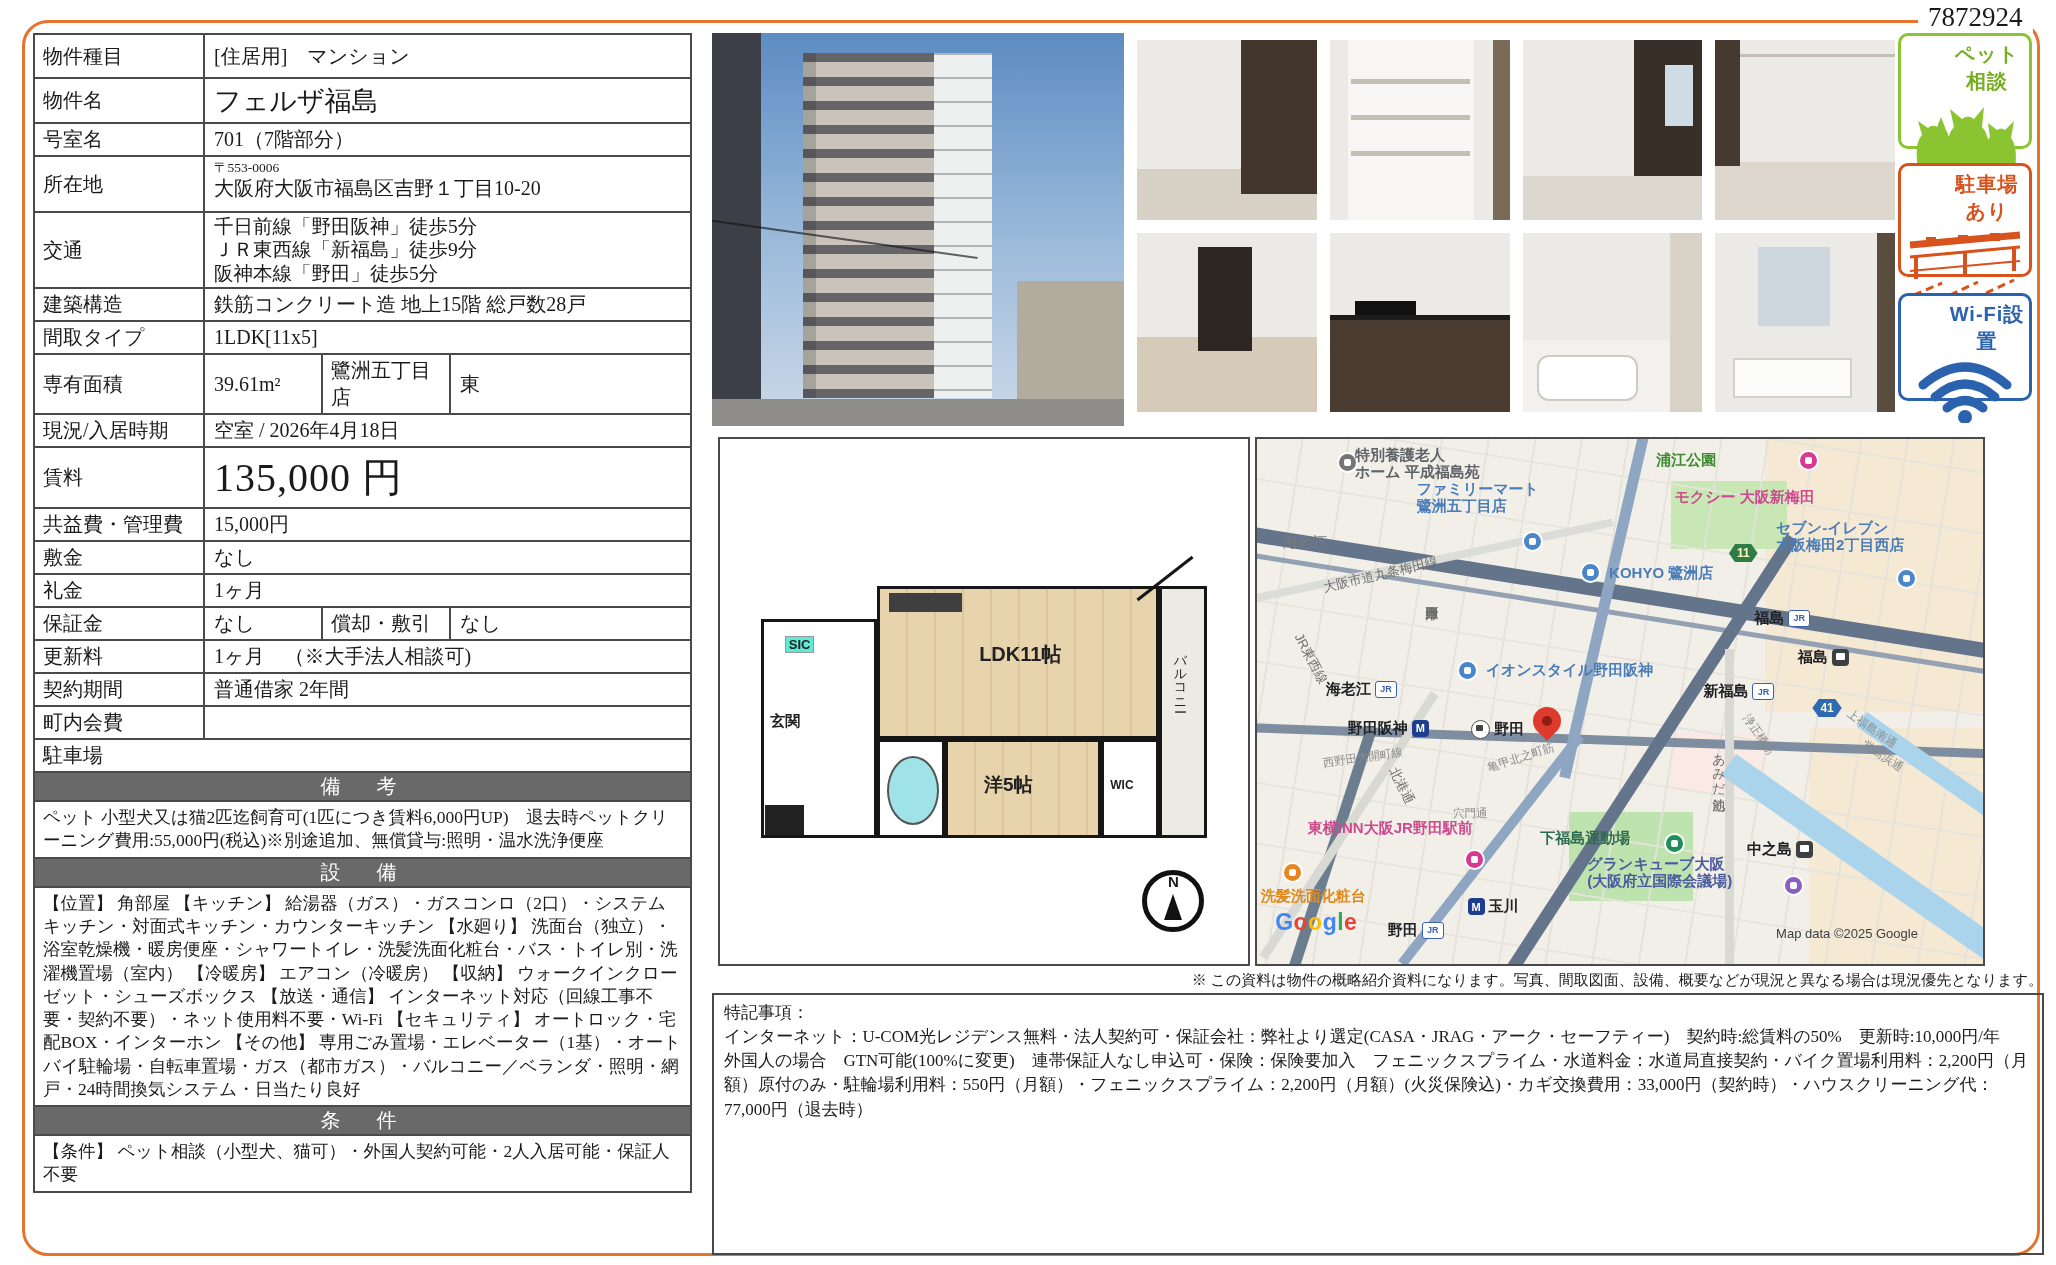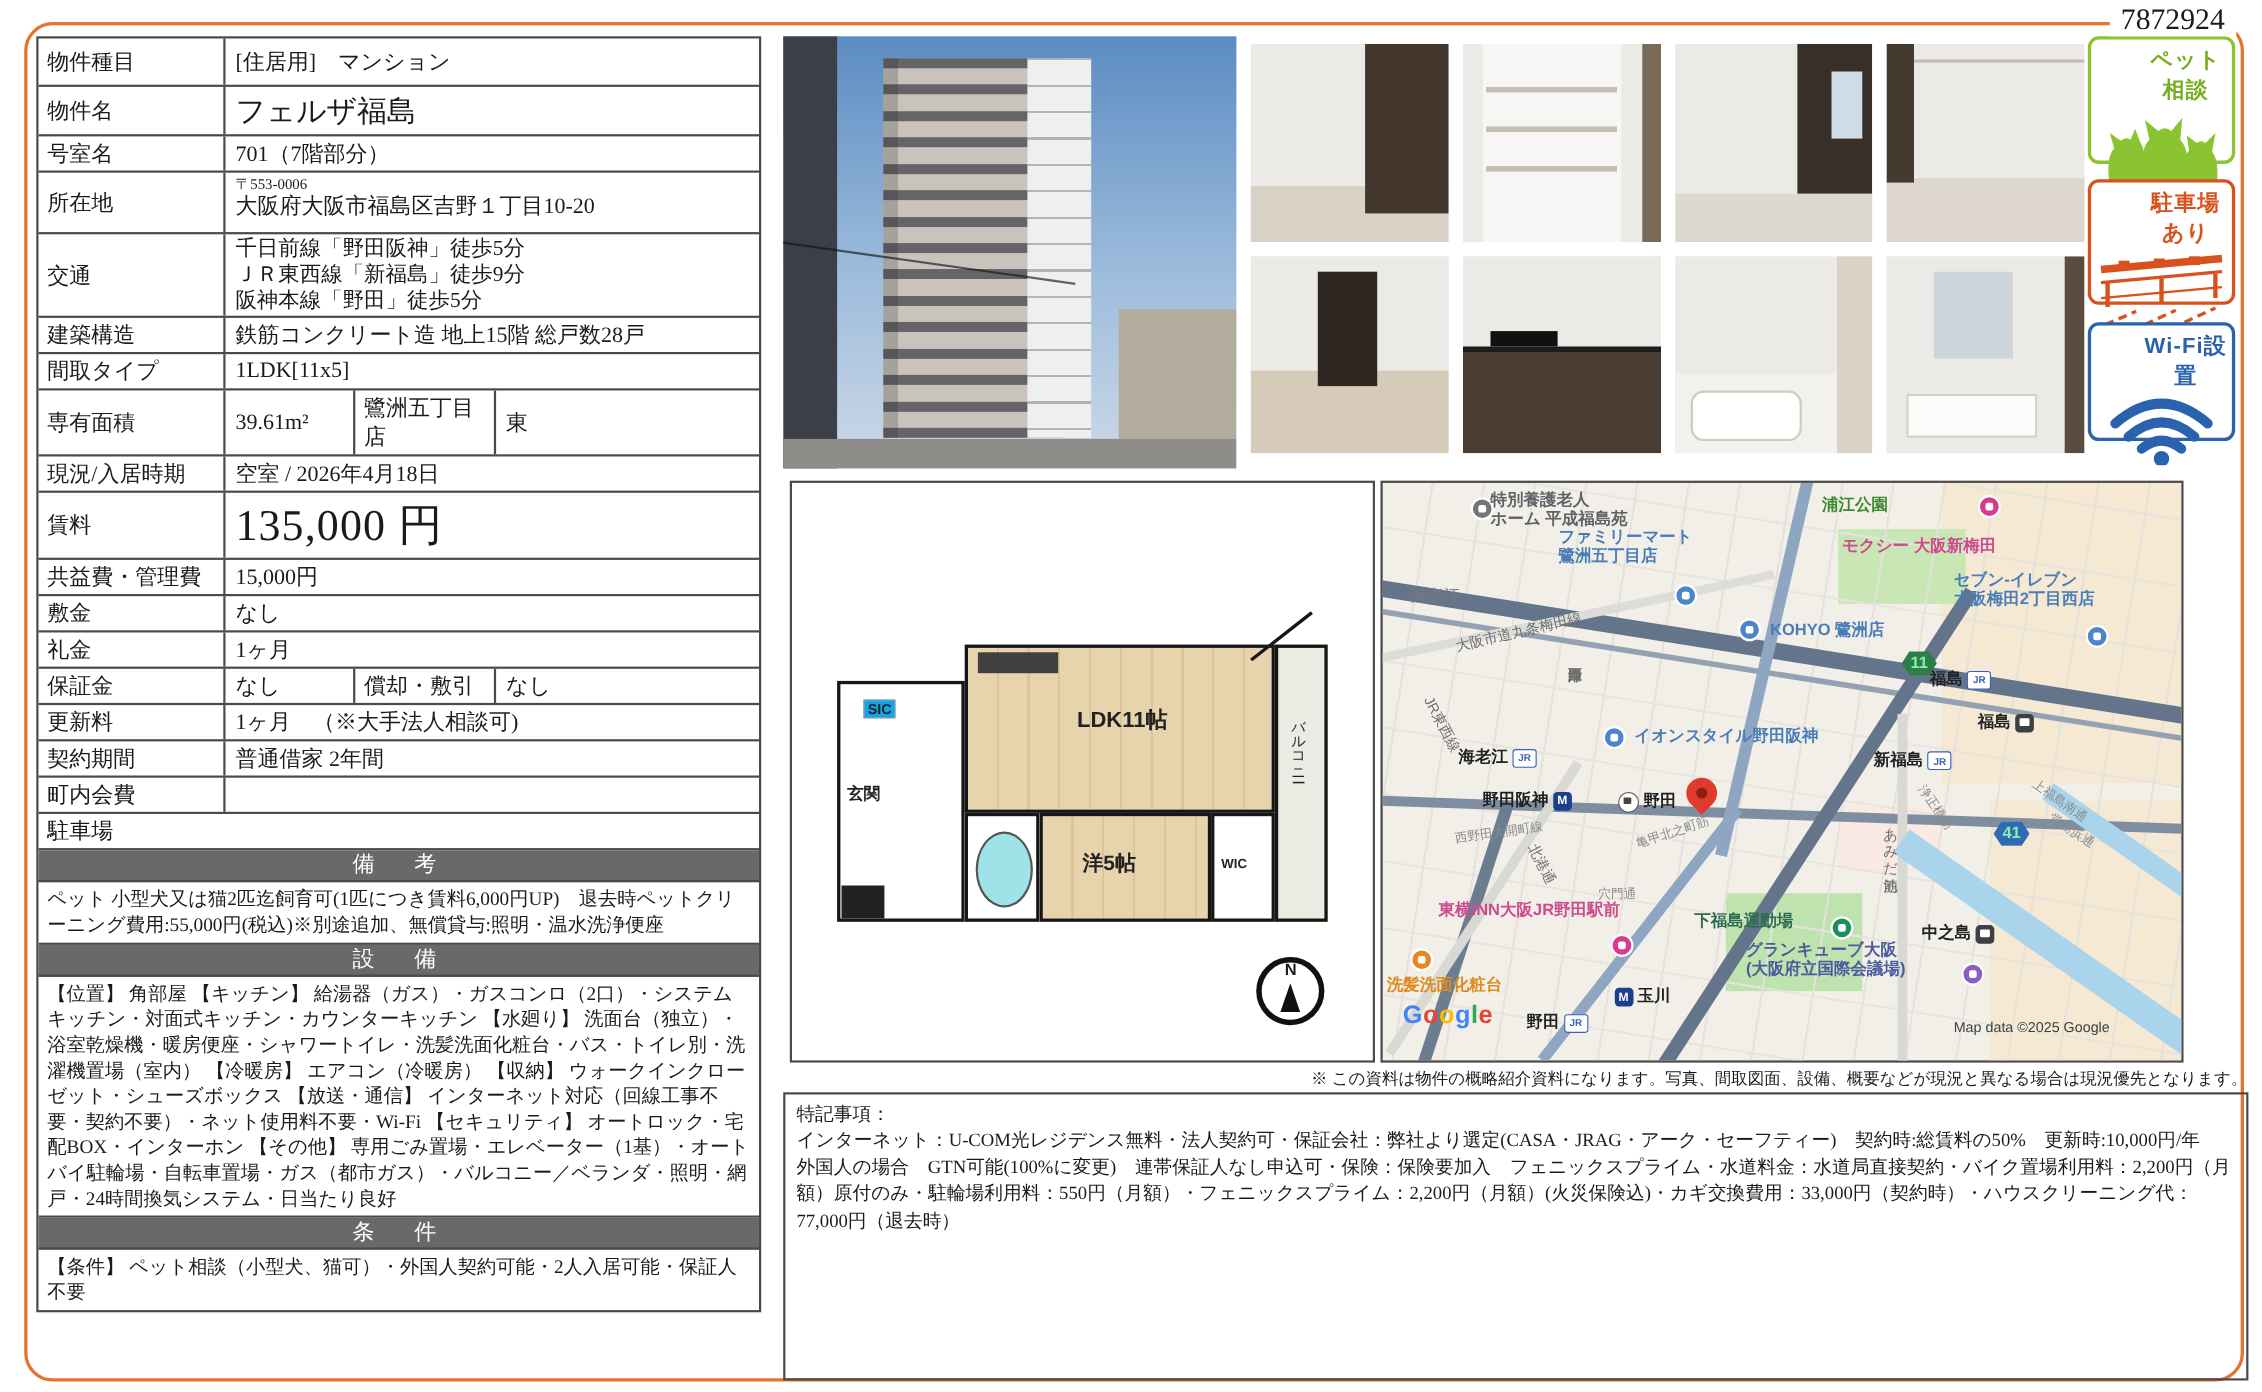--- a/index.html
+++ b/index.html
@@ -65,21 +65,21 @@
   .fpbox{position:absolute;left:718px;top:437px;width:532px;height:529px;border:2px solid #4a4a4a;background:#fff;box-sizing:border-box;}
   .fp{position:absolute;left:4%;top:26%;width:92%;height:52%;}
   .fp-room{position:absolute;border:3px solid #161616;box-sizing:border-box;}
   .wood{background:repeating-linear-gradient(90deg,#e7d4ad 0 26px,#dcc598 26px 28px);}
   .fp-label{position:absolute;color:#222;font-family:"Liberation Sans","DejaVu Sans",sans-serif;font-weight:bold;}
   .fp-kitchen{position:absolute;background:#3f3f3f;}
   .fp-tub{position:absolute;background:#9fe2e8;border:2px solid #555;border-radius:50%;}
   .fp-step{position:absolute;background:#222;}
   .fp-balc{background:#ecebe3;}
   .fp-cut{position:absolute;width:70px;height:3px;background:#161616;transform:rotate(-38deg);}
-  .fp-sic{background:#0ea5e9;padding:0 3px;font-size:13px;border:1px solid #999;}
+  .fp-sic{background:#5eead4;padding:0 3px;font-size:13px;border:1px solid #999;}
   .compass{position:absolute;left:80%;top:82%;width:52px;height:52px;border:5px solid #111;border-radius:50%;background:#fff;}
   .compass .cN{position:absolute;left:50%;top:-2px;transform:translateX(-50%);font-weight:bold;font-size:15px;font-family:"Liberation Sans",sans-serif;}
   .compass .cArr{position:absolute;left:50%;top:55%;transform:translate(-50%,-35%);
      width:0;height:0;border-left:9px solid transparent;border-right:9px solid transparent;border-bottom:26px solid #111;}
   
   .map{position:absolute;left:1255px;top:437px;width:730px;height:529px;border:2px solid #4a4a4a;
        background:#f2efe8;overflow:hidden;box-sizing:border-box;
        font-family:"Liberation Sans","DejaVu Sans",sans-serif;}
   .mgrid{position:absolute;inset:0;opacity:.9;
      background-image:repeating-linear-gradient(99deg,transparent 0 44px,#e4e2da 44px 46px),
@@ -96,22 +96,22 @@
   .vert{writing-mode:vertical-rl;}
   .sta{color:#202124;font-size:15px;display:flex;align-items:center;gap:4px;white-space:nowrap;}
   .attr{color:#3c4043;font-weight:normal;font-size:13px;white-space:nowrap;}
   .mic{display:inline-flex;align-items:center;justify-content:center;font-weight:bold;}
   .ic-metro{width:17px;height:17px;background:#1d3e8f;color:#fff;border-radius:4px;font-size:11px;font-family:"Liberation Sans",sans-serif;}
   .ic-jr{width:20px;height:15px;background:#fff;color:#3a62b0;border:1.5px solid #3a62b0;border-radius:3px;font-size:9px;}
   .ic-train{width:17px;height:17px;background:#fff;border:1.5px solid #555;border-radius:50%;position:relative;}
   .ic-train:after{content:"";position:absolute;left:4px;top:4px;width:7px;height:6px;background:#444;border-radius:1px;}
   .ic-sta{width:17px;height:17px;background:#3c4043;border-radius:4px;position:relative;}
   .ic-sta:after{content:"";position:absolute;left:4px;top:4px;width:9px;height:7px;background:#fff;border-radius:1px;}
-  .shield{position:absolute;color:#86efac;font-weight:bold;font-size:15px;padding:2px 8px;z-index:3;
-          clip-path:polygon(22% 0,78% 0,100% 50%,78% 100%,22% 100%,0 50%);line-height:1.2;margin-top:48px;}
+  .shield{position:absolute;color:#fef9c3;font-weight:bold;font-size:12px;padding:2px 8px;z-index:3;
+          clip-path:polygon(22% 0,78% 0,100% 50%,78% 100%,22% 100%,0 50%);line-height:1.2;}
   .sh-g{background:#2e7d46;}.sh-b{background:#2f6bb3;}
   .mpin{position:absolute;width:21px;height:21px;border-radius:50%;z-index:2;border:2px solid #fff;box-sizing:border-box;}
   .mpin:after{content:"";position:absolute;left:5px;top:5px;width:7px;height:7px;background:#fff;border-radius:2px;}
   .pin-blue{background:#4a86c8;}.pin-pink{background:#d63b8f;}.pin-orange{background:#e8871e;}
   .pin-green{background:#1e8e5a;}.pin-purple{background:#8b5fbf;}.pin-gray{background:#757575;}
   .redpin{position:absolute;width:28px;height:28px;background:#de3a2e;border-radius:50% 50% 50% 0;
           transform:rotate(-45deg);z-index:4;}
   .redpin:after{content:"";position:absolute;left:9px;top:9px;width:10px;height:10px;border-radius:50%;background:#8f1d12;}
   .glogo{position:absolute;left:2.5%;top:89.5%;font-size:23px;font-weight:bold;letter-spacing:.5px;z-index:3;}
   

